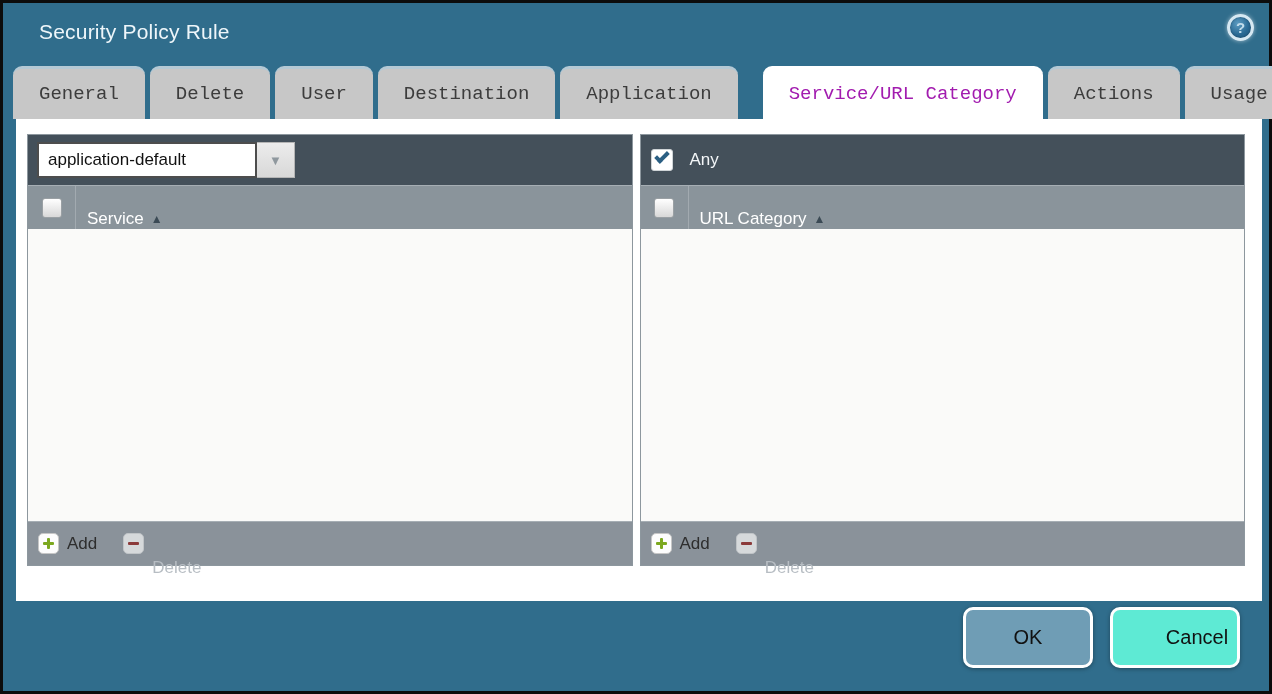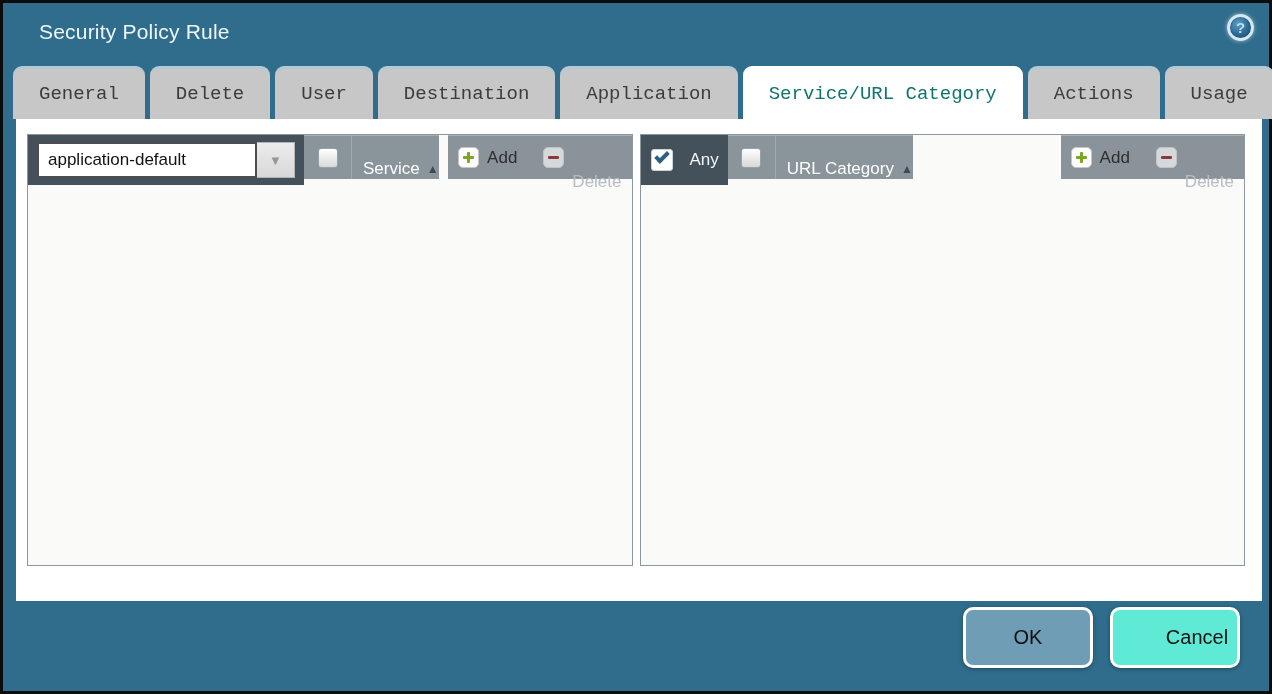--- a/index.html
+++ b/index.html
@@ -41,33 +41,34 @@
     padding:0 26px;
     background:#c7c7c7;
     border-top:3px solid #b4c9d5;
     border-radius:9px 9px 0 0;
     font-size:19px; color:#3c3c3c;
     cursor:pointer; white-space:nowrap;font-family:Liberation Mono, monospace;
   }
   .tab.active {
     background:#ffffff;
     border-top:3px solid #ffffff;
-    color:#0f766e;
+    color:#a21caf;
+    margin-left:20px;
   }
 
   
   .content {
     position:absolute; left:13px; top:116px;
     width:1246px; height:482px;
     background:#ffffff;
     display:flex; gap:7px;
     padding:15px 17px 35px 11px;
   }
   .panel {
-    flex:1 1 0; display:flex; flex-direction:row;
+    flex:1 1 0; display:flex; flex-direction:column;
     border:1px solid #8d979e; background:#fafaf9;
   }
   .panel-toolbar {
     height:50px; background:#44505a; flex:none;
     display:flex; align-items:center; padding:0 9px;
   }
   .grid-header {
     height:44px; background:#8a949b; flex:none;
     border-top:1px solid #a6aeb4;
     display:flex; align-items:flex-end;

